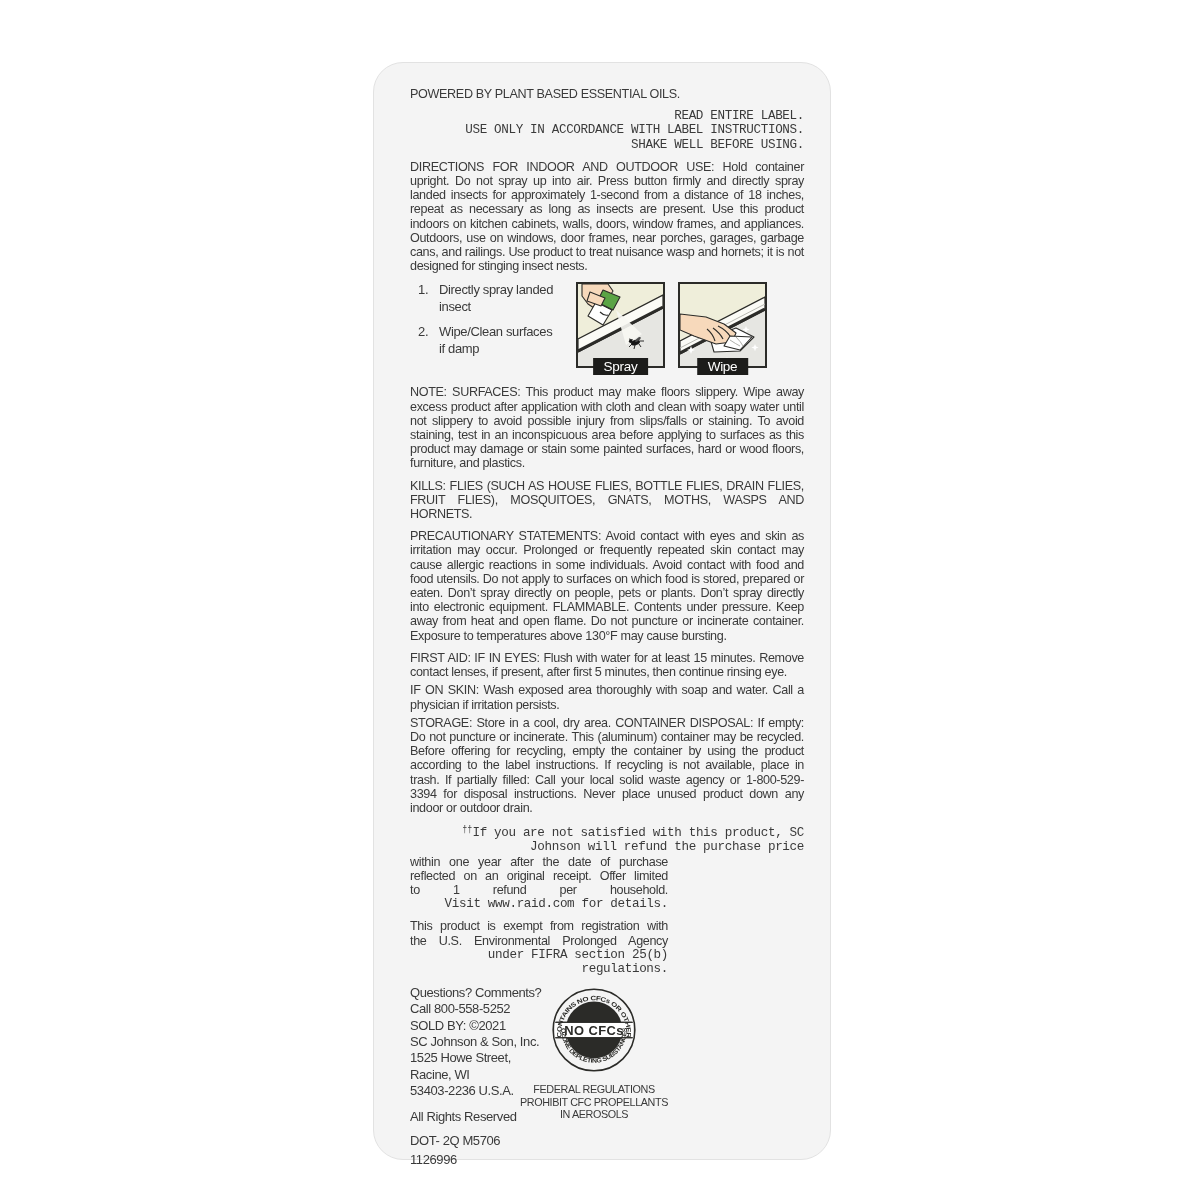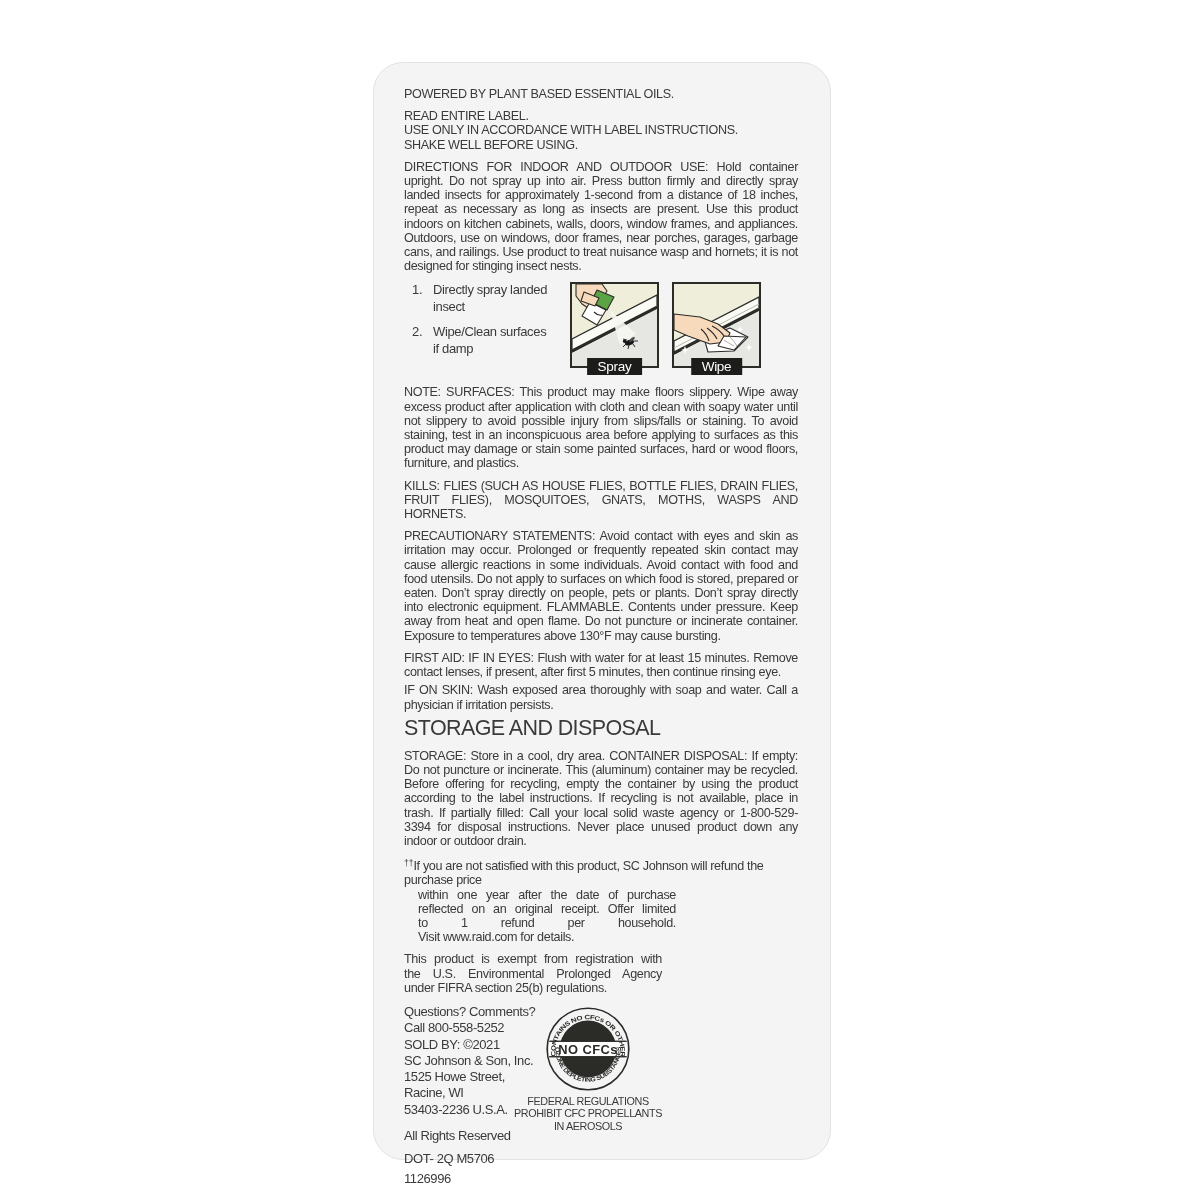--- a/index.html
+++ b/index.html
@@ -7,61 +7,61 @@
     width:1200px;height:1200px;position:relative;background:#ffffff;
     font-family:"Liberation Sans",sans-serif;color:#3a3a3a;
     -webkit-font-smoothing:antialiased;
   }
   .label-panel{
     position:absolute;left:373px;top:62px;width:458px;height:1098px;
     background:#f4f4f4;border:1px solid #e2e2e2;border-radius:30px;
     box-sizing:border-box;
   }
   .content{
-    position:absolute;left:30px;top:24px;width:394px;
+    position:absolute;left:36px;top:24px;width:394px;
     font-size:12.6px;line-height:14.2px;letter-spacing:-0.35px;
   }
   .para{margin:0 0 8px 0;text-align:justify;}
   .para.left{text-align:left;}
   .tight{margin-bottom:4px;}
-  .line{text-align:left;}
+  .line{text-align:right;font-family:Liberation Mono, monospace;}
   .section-heading{
     font-size:21.5px;line-height:24px;letter-spacing:-0.6px;
     margin:2px 0 9px 0;font-weight:400;
   }
   
   .steps-row{display:flex;align-items:flex-start;margin:9px 0 17px 0;}
   .steps{width:166px;padding-left:8px;box-sizing:border-box;font-size:13px;line-height:16.5px;}
   .step{display:flex;margin-bottom:9px;}
   .step-num{width:21px;flex:none;}
   .step-text{width:115px;}
   .figs{display:flex;gap:13px;}
   .figure{position:relative;width:85px;height:82px;border:2px solid #2b2b28;background:#efeeda;flex:none;}
   .figure svg{display:block;}
   .fig-caption{
     position:absolute;left:50%;bottom:-9px;transform:translateX(-50%);
     background:#1c1c1a;color:#ffffff;padding:0 11px;font-size:13.5px;
     line-height:17px;letter-spacing:-0.3px;white-space:nowrap;
   }
   
-  .narrow{width:258px;margin-left:14px;}
+  .narrow{width:258px;}
   .jline{text-align:justify;text-align-last:justify;}
   .refund-block{margin:0 0 8px 0;}
   .exempt-block{margin:0 10px 9px 0;}
   sup.dagger{font-size:8.5px;vertical-align:4px;letter-spacing:0;}
   
   .bottom-row{display:flex;margin-top:2px;}
   .contact-col{width:102px;flex:none;font-size:13px;line-height:16.3px;letter-spacing:-0.4px;}
   .contact-col .cline{white-space:nowrap;}
   .rights{margin-top:10px;white-space:nowrap;}
   .dot{margin-top:7px;white-space:nowrap;}
   .code{margin-top:3px;white-space:nowrap;}
   .badge-col{width:160px;flex:none;margin-left:2px;text-align:center;padding-top:2px;}
   .badge-col svg{display:block;margin:0 auto;}
-  .federal{margin-top:3px;font-size:10.8px;line-height:12.4px;letter-spacing:-0.4px;}
+  .federal{margin-top:10px;font-size:10.8px;line-height:12.4px;letter-spacing:-0.4px;}
   .federal div{white-space:nowrap;}
 </style>
 </head>
 <body>
 
 <div class="label-panel">
   <div class="content">
 
     <div class="para left">POWERED BY PLANT BASED ESSENTIAL OILS.</div>
 
@@ -147,21 +147,20 @@
     <div class="para">NOTE: SURFACES: This product may make floors slippery. Wipe away excess product after application with cloth and clean with soapy water until not slippery to avoid possible injury from slips/falls or staining. To avoid staining, test in an inconspicuous area before applying to surfaces as this product may damage or stain some painted surfaces, hard or wood floors, furniture, and plastics.</div>
 
     <div class="para">KILLS: FLIES (SUCH AS HOUSE FLIES, BOTTLE FLIES, DRAIN FLIES, FRUIT FLIES), MOSQUITOES, GNATS, MOTHS, WASPS AND HORNETS.</div>
 
     <div class="para">PRECAUTIONARY STATEMENTS: Avoid contact with eyes and skin as irritation may occur. Prolonged or frequently repeated skin contact may cause allergic reactions in some individuals. Avoid contact with food and food utensils. Do not apply to surfaces on which food is stored, prepared or eaten. Don’t spray directly on people, pets or plants. Don’t spray directly into electronic equipment. FLAMMABLE. Contents under pressure. Keep away from heat and open flame. Do not puncture or incinerate container. Exposure to temperatures above 130°F may cause bursting.</div>
 
     <div class="para tight">FIRST AID: IF IN EYES: Flush with water for at least 15 minutes. Remove contact lenses, if present, after first 5 minutes, then continue rinsing eye.</div>
 
     <div class="para tight">IF ON SKIN: Wash exposed area thoroughly with soap and water. Call a physician if irritation persists.</div>
 
-    <div class="section-heading">STORAGE AND DISPOSAL</div>
 
     <div class="para">STORAGE: Store in a cool, dry area. CONTAINER DISPOSAL: If empty: Do not puncture or incinerate. This (aluminum) container may be recycled.  Before offering for recycling, empty the container by using the product according to the label instructions. If recycling is not available, place in trash. If partially filled: Call your local solid waste agency or 1-800-529-3394 for disposal instructions. Never place unused product down any indoor or outdoor drain.</div>
 
     <div class="refund-block">
       <div class="line"><sup class="dagger">††</sup><span>If you are not satisfied with this product, SC Johnson will refund the purchase price</span></div>
       <div class="narrow">
         <div class="jline">within one year after the date of purchase</div>
         <div class="jline">reflected on an original receipt.  Offer limited</div>
         <div class="jline">to 1 refund per household.</div>
         <div class="line">Visit www.raid.com for details.</div>

